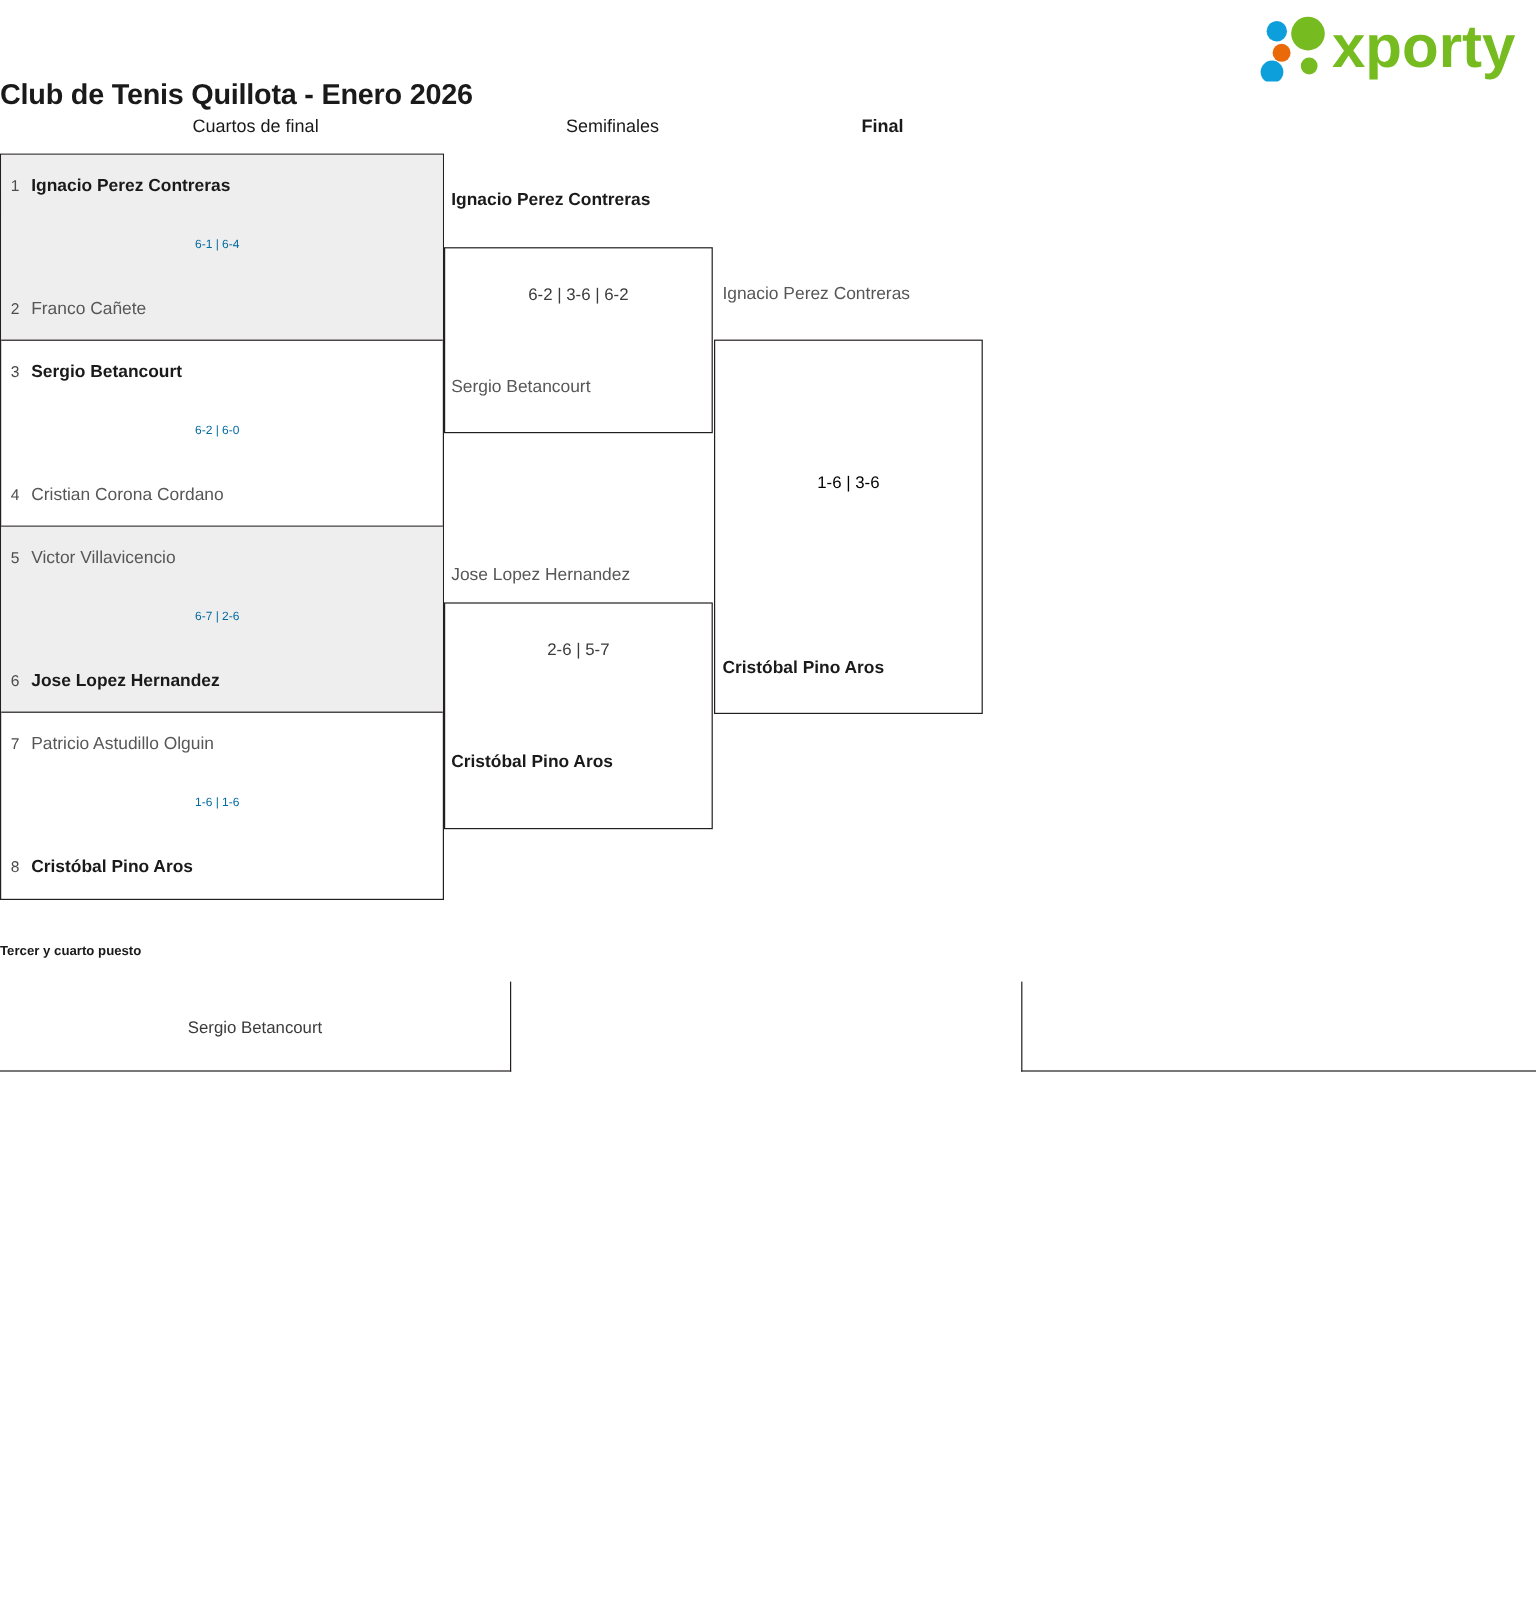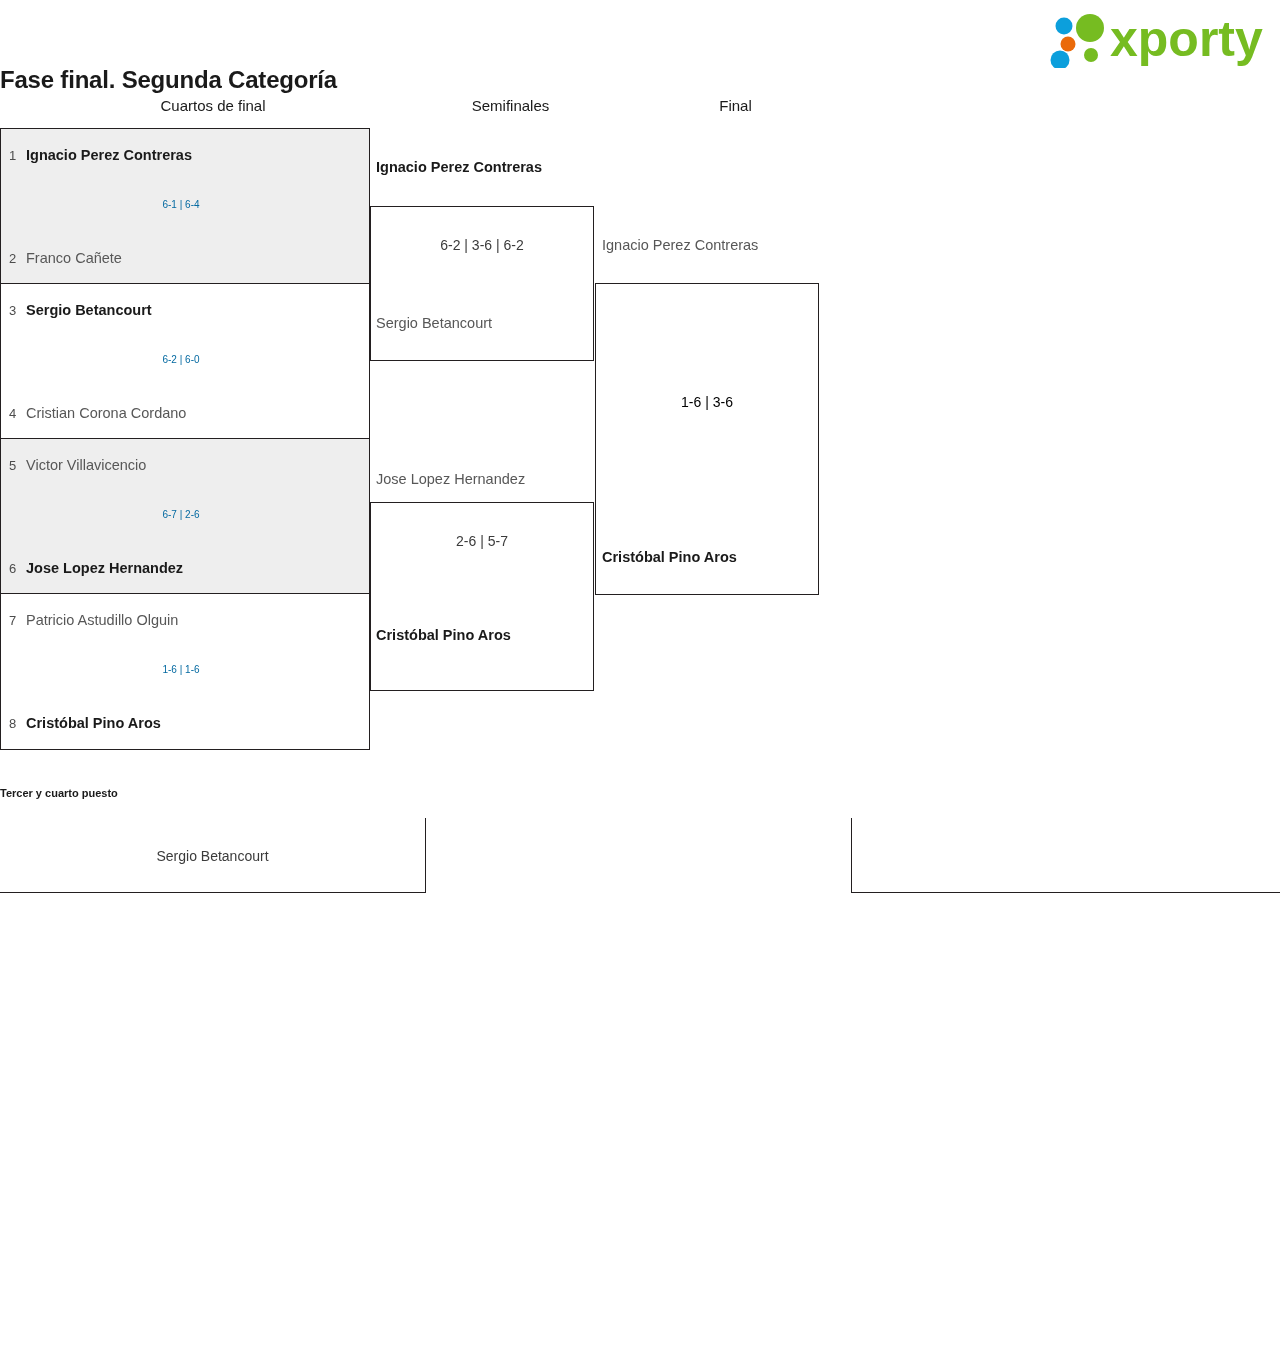--- a/index.html
+++ b/index.html
@@ -45,21 +45,21 @@
     position: absolute;
     font-size: 15px;
     font-weight: 400;
     color: #1a1a1a;
     text-align: center;
     white-space: nowrap;
     padding-left: 28px;
   }
   #rh-qf { left: 0px;   top: 97px; width: 370px; }
   #rh-sf { left: 370px; top: 97px; width: 225px; }
-  #rh-f  { left: 595px; top: 97px; width: 225px; }
+  #rh-f  { left: 595px; top: 97px; width: 225px; font-weight: bold; }
 
   
   .qf-col {
     position: absolute;
     left: 0px;
     top: 128px;
     width: 368px;
     border: 1px solid #231f20;
     box-sizing: content-box;
   }
@@ -207,20 +207,21 @@
     text-align: center;
     font-size: 14px;
     color: #3b3b3b;
     white-space: nowrap;
   }
 </style>
 </head>
 <body>
 
 <div class="page-title">
+  <span class="title-line">Club de Tenis Quillota - Enero 2026</span>
   <span class="title-line">Fase final. Segunda Categoría</span>
 </div>
 
 <div class="logo">
   <svg width="232" height="60" viewBox="0 0 232 60" xmlns="http://www.w3.org/2000/svg">
 
     <circle cx="24" cy="18" r="8.5" fill="#0c9fdc"></circle>
     <circle cx="28" cy="36" r="7.5" fill="#ea6a0a"></circle>
     <circle cx="20" cy="52" r="9.5" fill="#0c9fdc"></circle>
     <circle cx="50" cy="20" r="14" fill="#76bc21"></circle>

